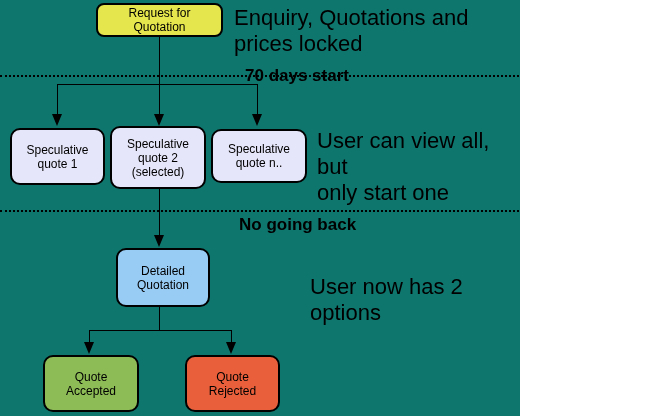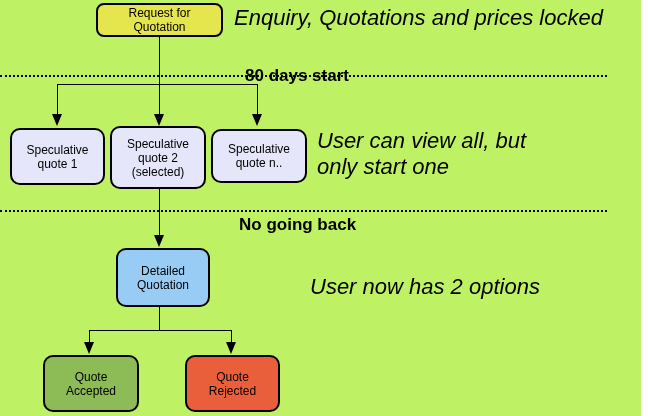--- a/index.html
+++ b/index.html
@@ -1,20 +1,20 @@
 <!DOCTYPE html>
 <html><head>
 <meta charset="utf-8">
 <style>
   html, body { margin: 0; padding: 0; background: #fff; }
   #canvas {
     position: relative;
-    width: 641px;
+    width: 520px;
     height: 416px;
-    background: #bef264;
+    background: #0f766e;
     font-family: "Liberation Sans", sans-serif;
     color: #000;
     overflow: hidden;
   }
 
   
   .node {
     position: absolute;
     border: 2px solid #000000;
     border-radius: 10px;
@@ -57,21 +57,20 @@
     border-right: 5px solid transparent;
     border-top: 12px solid #000;
   }
 
   
   .annotation {
     position: absolute;
     font-size: 22px;
     line-height: 26px;
     white-space: pre-line;
-    font-style: italic;
   }
   .phase-label {
     position: absolute;
     font-size: 17px;
     font-weight: bold;
     line-height: 18px;
     white-space: nowrap;
   }
   .ann-enquiry { left: 234px; top: 5px; }
   .ann-view    { left: 317px; top: 128px; }
@@ -116,19 +115,19 @@
   <div class="node node-spec3">Speculative
 quote n..</div>
   <div class="node node-detailed">Detailed
 Quotation</div>
   <div class="node node-accepted">Quote
 Accepted</div>
   <div class="node node-rejected">Quote
 Rejected</div>
 
   <div class="annotation ann-enquiry">Enquiry, Quotations and prices locked</div>
-  <div class="phase-label lbl-days">80 days start</div>
+  <div class="phase-label lbl-days">70 days start</div>
   <div class="annotation ann-view">User can view all, but
 only start one</div>
   <div class="phase-label lbl-noback">No going back</div>
   <div class="annotation ann-options">User now has 2 options</div>
 
 </div>
 
 </body></html>

